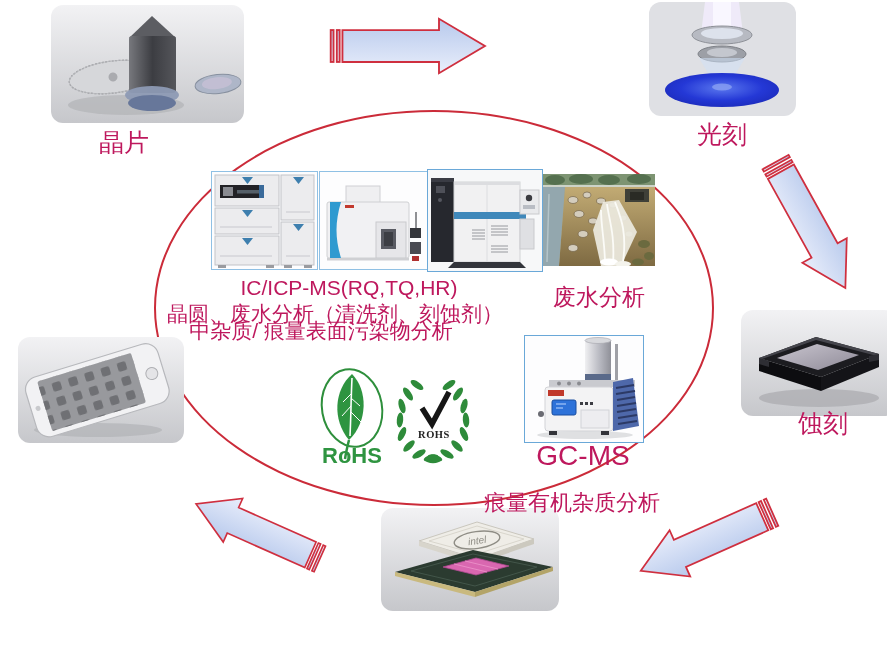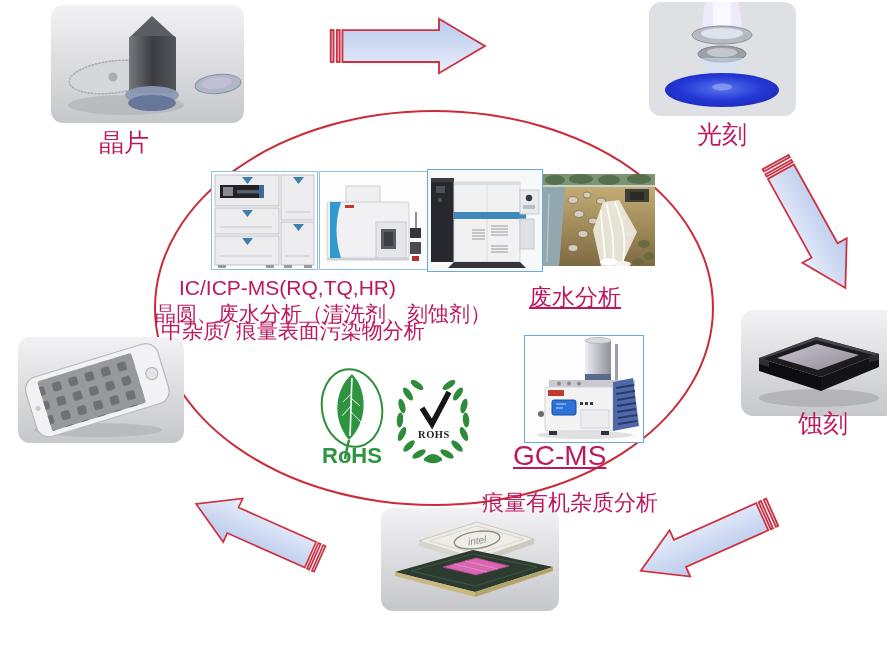--- a/index.html
+++ b/index.html
@@ -3,21 +3,21 @@
 <meta charset="utf-8">
 <style>
   html,body{margin:0;padding:0;background:#fff;}
   #stage{position:relative;width:887px;height:659px;background:#fff;overflow:hidden;
          font-family:"Liberation Sans","DejaVu Sans",sans-serif;color:#be185d;margin-left:16px;}
   .photo{position:absolute;border-radius:12px;overflow:hidden;z-index:2;}
   .photo svg{display:block;width:100%;height:100%;}
   .inst{position:absolute;overflow:hidden;z-index:2;background:#fff;}
   .inst svg{display:block;width:100%;height:100%;}
   .stage-label{position:absolute;z-index:3;text-align:center;font-size:25px;line-height:1.15;}
-  .center-text{position:absolute;z-index:3;text-align:left;font-size:21px;white-space:nowrap;}
+  .center-text{position:absolute;z-index:3;text-align:center;font-size:21px;white-space:nowrap;}
   .flow-arrow{position:absolute;z-index:1;}
   .flow-arrow svg{display:block;width:100%;height:100%;overflow:visible;}
   #cycle-ellipse{position:absolute;left:138px;top:110px;width:556px;height:392px;
                  border:2px solid #cb2b39;border-radius:50%;z-index:0;}
   .logo{position:absolute;z-index:3;}
 </style>
 </head>
 <body>
 
 <div id="stage">
@@ -361,22 +361,22 @@
           <rect x="24" y="95" width="8" height="4"></rect>
           <rect x="76" y="95" width="8" height="4"></rect>
         </g>
       <circle cx="16" cy="78" r="3" fill="#6a6b72"></circle>
     </svg>
   </div>
 
   <div class="center-text" style="left:163px;top:276px;width:340px;">IC/ICP-MS(RQ,TQ,HR)</div>
   <div class="center-text" style="left:139px;top:300px;width:360px;">晶圆、废水分析（清洗剂、刻蚀剂）</div>
   <div class="center-text" style="left:145px;top:317px;width:320px;">中杂质/ 痕量表面污染物分析</div>
-  <div class="center-text" style="left:513px;top:282px;width:140px;font-size:23px;text-decoration:underline;">废水分析</div>
-  <div class="center-text" style="left:497px;top:440px;width:140px;font-size:28px;text-decoration:underline;">GC-MS</div>
+  <div class="center-text" style="left:513px;top:282px;width:140px;font-size:23px;">废水分析</div>
+  <div class="center-text" style="left:497px;top:440px;width:140px;font-size:28px;">GC-MS</div>
   <div class="center-text" style="left:466px;top:488px;width:180px;font-size:22px;">痕量有机杂质分析</div>
 
   <div class="logo" style="left:300px;top:364px;width:72px;height:102px;">
     <svg viewBox="0 0 72 102">
       <ellipse cx="36" cy="44" rx="30" ry="39" fill="#ffffff" stroke="#2e8f3c" stroke-width="2" transform="rotate(-10 36 44)"></ellipse>
       <path d="M 36 10 C 18 26 16 56 33 76 C 52 58 52 26 36 10 Z" fill="#2e9440"></path>
       <path d="M 34 72 C 35 52 35 34 36 14" stroke="#ffffff" stroke-width="1.6" fill="none"></path>
       <g stroke="#ffffff" stroke-width="1" fill="none">
         <path d="M 35 30 L 27 38"></path>
           <path d="M 35 42 L 26 52"></path>

